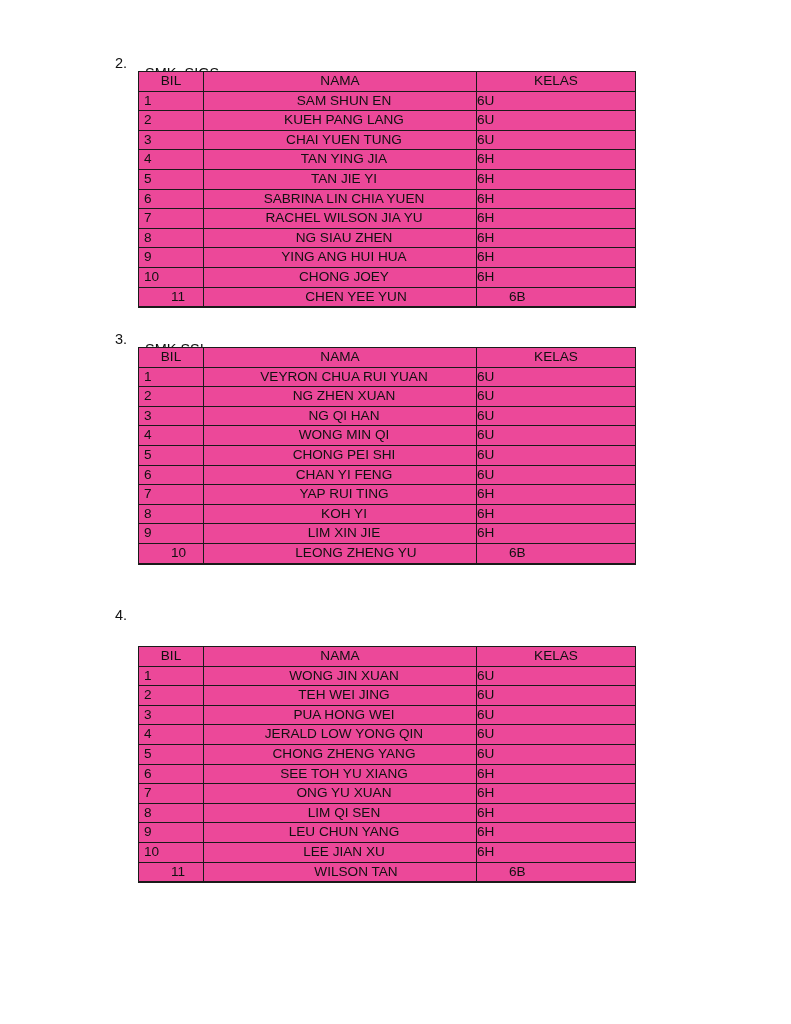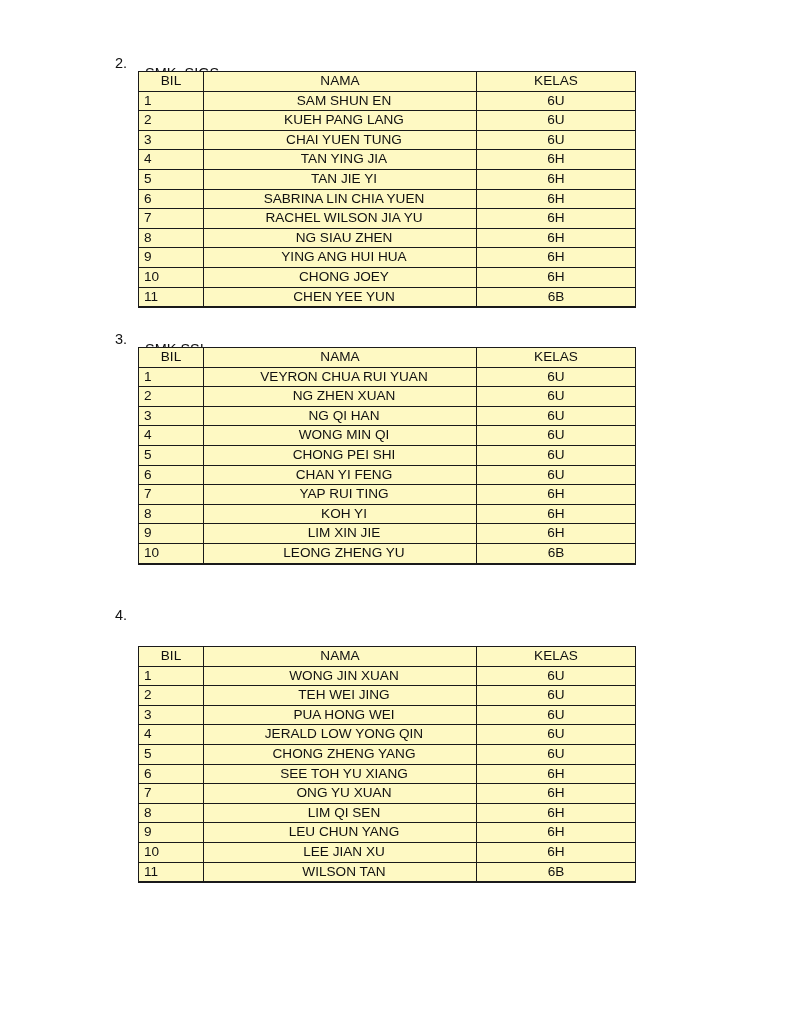--- a/index.html
+++ b/index.html
@@ -49,21 +49,21 @@
     top: 10px;
   }
 
   
   table.roster {
     position: absolute;
     left: 138px;
     border-collapse: collapse;
     table-layout: fixed;
     width: 497px;
-    background: #fef9c3;
+    background: #ec4899;
   }
   table.roster col.c-bil   { width: 65px;  }
   table.roster col.c-nama  { width: 273px; }
   table.roster col.c-kelas { width: 159px; }
 
   table.roster th,
   table.roster td {
     border: 1px solid #1a1a1a;
     height: 18.6px;
     padding: 0;
@@ -79,25 +79,26 @@
   }
   table.roster tbody td.bil {
     text-align: left;
     padding-left: 5px;
   }
   table.roster tbody td.nama {
     text-align: center;
     padding-left: 8px;
   }
   table.roster tbody td.kelas {
-    text-align: center;
+    text-align: left;
     margin-top: 16px;
   }
   table.roster tbody tr:last-child td {
     border-bottom-width: 2px;
+    padding-left: 32px;
   }
 </style>
 </head>
 <body>
 
 <div class="page">
   <div id="sections-root">
       <div class="section" style="top: 0px;">
         <div class="section-heading" style="position: absolute; left: 0px; top: 53px; width: 791px;"><span class="sec-num">2.</span><span class="sec-title">SMK  SIGS</span></div>
         <table class="roster" style="top: 71px;">

